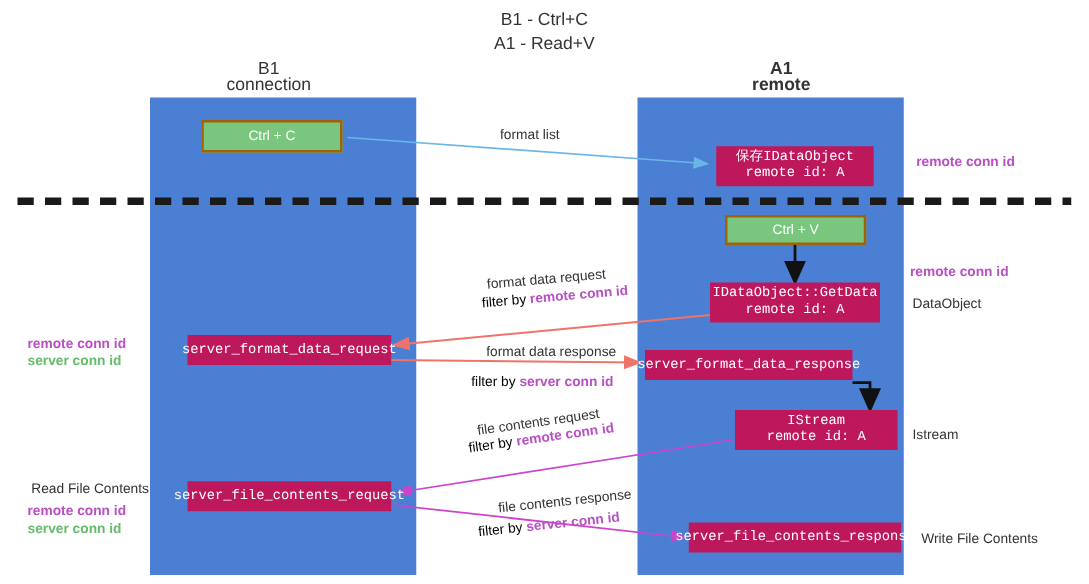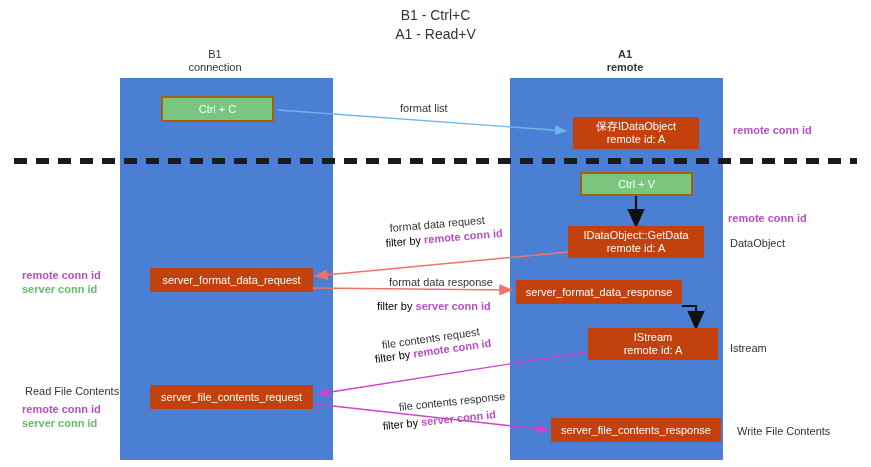--- a/index.html
+++ b/index.html
@@ -1,30 +1,30 @@
 <!DOCTYPE html>
 <html><head>
 <meta charset="utf-8">
 <style>
   html,body{margin:0;padding:0;background:#ffffff;}
   body{font-family:"Liberation Sans",sans-serif;}
   #stage{position:relative;width:871px;height:467px;background:#ffffff;overflow:hidden;}
 
   
   .lane{position:absolute;background:#4a7fd4;}
-  .lane-head{position:absolute;text-align:center;color:#333333;font-size:11px;line-height:13px;}
+  .lane-head{position:absolute;text-align:center;color:#333333;font-size:14px;line-height:13px;}
 
   
   #title{position:absolute;left:0;right:0;top:6px;text-align:center;color:#333333;font-size:14px;line-height:19px;}
 
   
   .box{position:absolute;box-sizing:border-box;display:flex;flex-direction:column;
        align-items:center;justify-content:center;color:#ffffff;font-size:11px;line-height:13px;text-align:center;}
   .box.green{background:#7ac67f;border:2px solid #a16207;}
-  .box.orange{background:#c2410c;}
+  .box.orange{background:#be185d;font-family:Liberation Mono, monospace;}
 
   
   .lab{position:absolute;font-size:11px;line-height:14px;white-space:nowrap;}
   .lab.dark{color:#333333;}
   .lab.purple{color:#b84fc4;font-weight:bold;}
   .lab.green{color:#66bb6a;font-weight:bold;}
   .lab.mix b{font-weight:bold;}
   .lab.mix .p{color:#b84fc4;}
   .rot{transform-origin:left top;}
 

